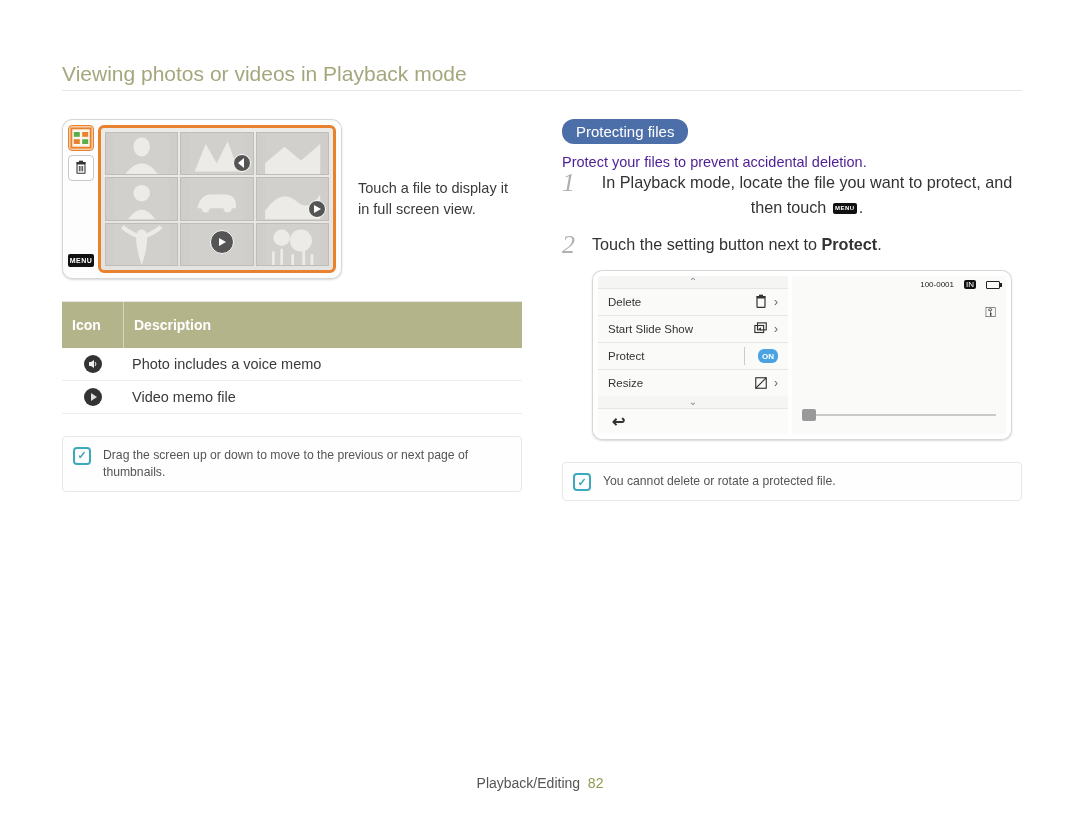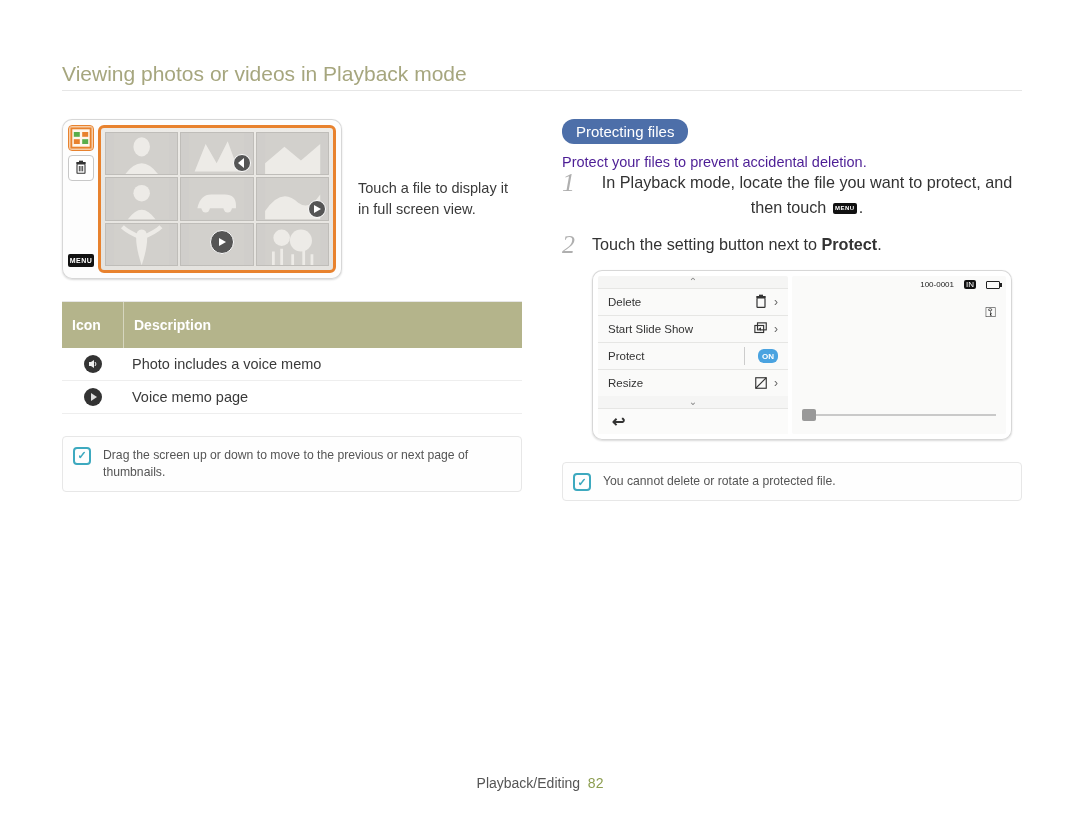--- a/index.html
+++ b/index.html
@@ -431,21 +431,21 @@
         <div class="cell-desc">Photo includes a voice memo</div>
       </div>
       <div class="row">
         <div class="cell-icon">
             <span class="mini-icon">
               <span class="circle-dark">
                 <span class="play" style="border-color:transparent transparent transparent #ddd"></span>
               </span>
             </span>
           </div>
-        <div class="cell-desc">Voice memo page</div>
+        <div class="cell-desc">Video memo file</div>
       </div>
     </div>
 
     <div class="note-box">
       <span class="note-icon">✓</span>
       <span>Drag the screen up or down to move to the previous or next page of thumbnails.</span>
     </div>
   </div>
 
   <div>

